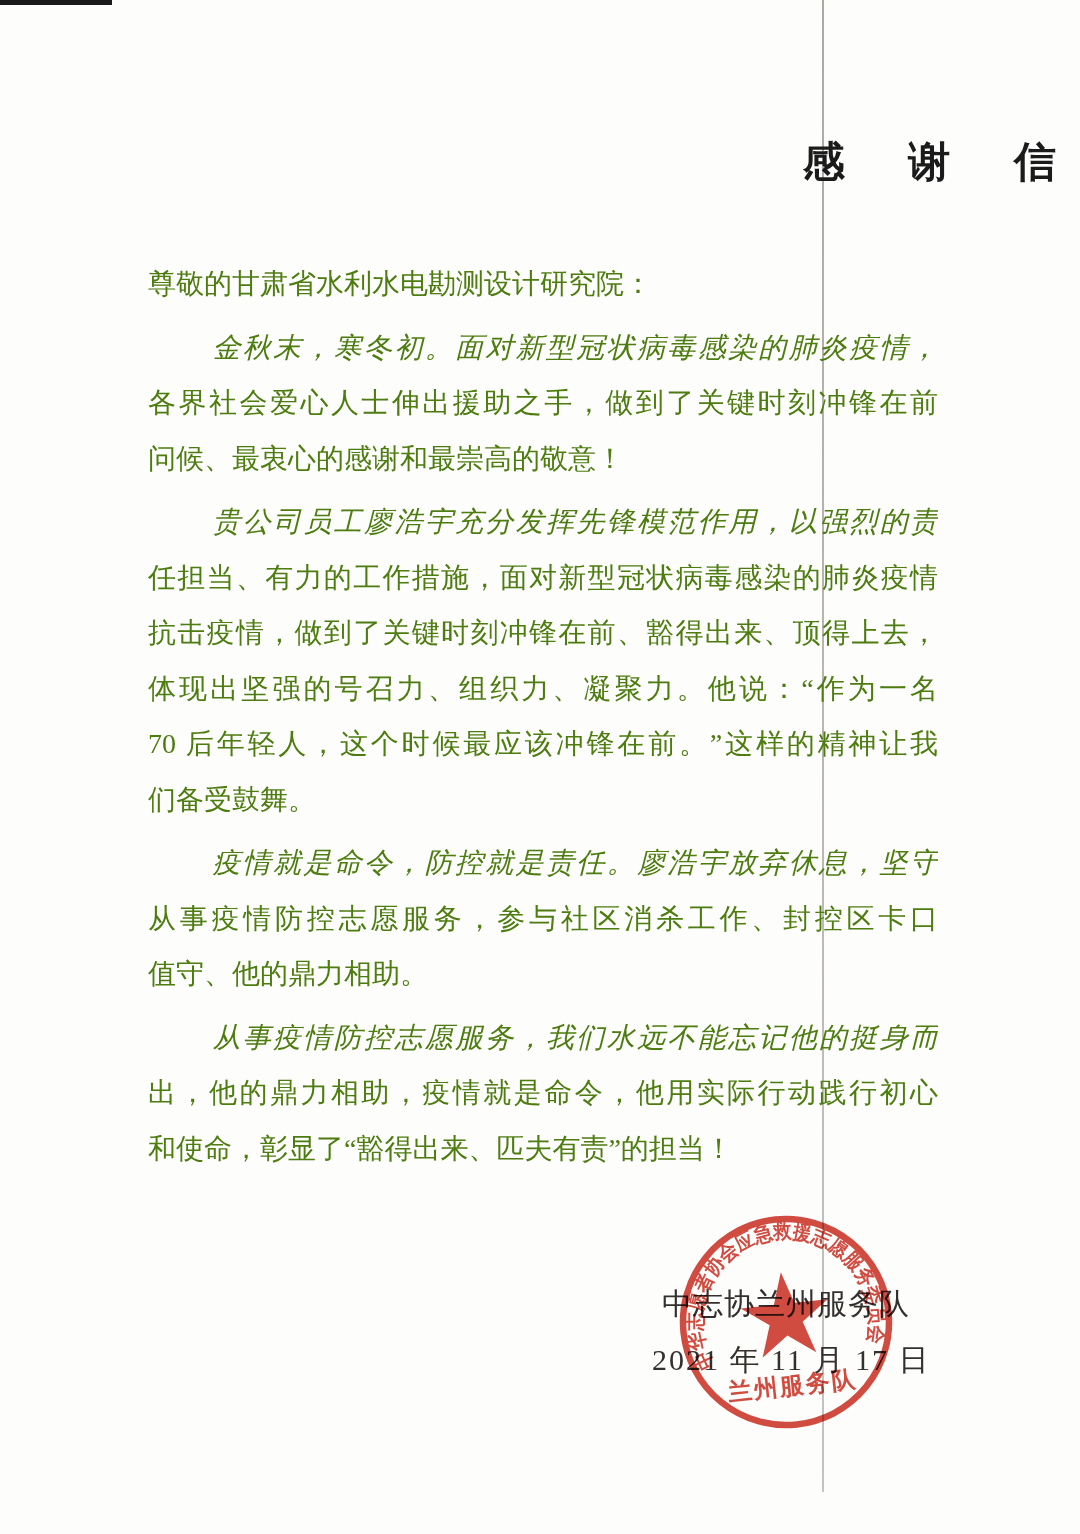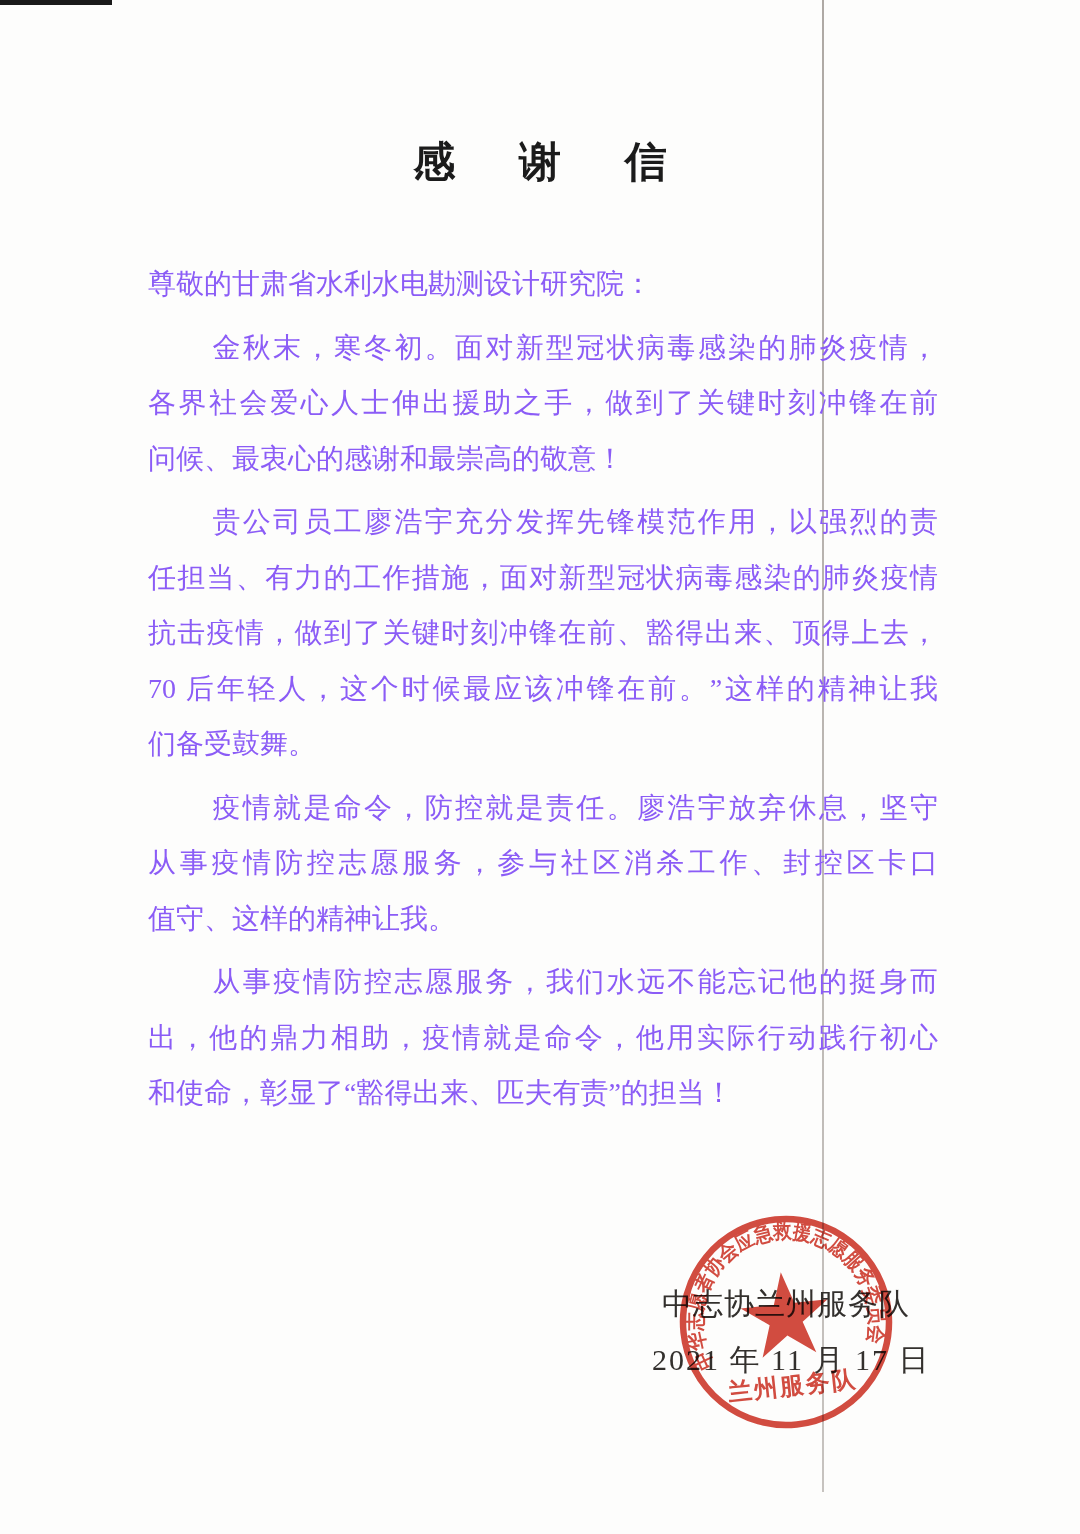--- a/index.html
+++ b/index.html
@@ -19,41 +19,41 @@
     position: absolute; left: 0; top: 0; width: 112px; height: 5px;
     background: #1a1a1a;
   }
   .fold-line {
     position: absolute; left: 822px; top: 0; width: 2px; height: 1492px;
     background: linear-gradient(to bottom, rgba(110,100,92,0.55), rgba(110,100,92,0.38));
   }
   
   .title {
     position: absolute; top: 134px; left: 0; width: 1080px;
-    text-align: center;
+    text-align: right;
     font-family: "Liberation Sans", sans-serif;
     font-size: 42px; font-weight: 700; color: #1b1b1b;
     letter-spacing: 24px; text-indent: 24px;
     word-spacing: 4px;
   }
   
   .letter-body {
     position: absolute; left: 148px; top: 256px; width: 790px;
     font-size: 28px; line-height: 55.5px;
-    color: #8b5cf6;
+    color: #4d7c0f;
   }
   .salutation { text-align: left; }
   .para { margin-top: 8px; }
   .line {
     text-align: justify;
     text-align-last: justify;
     height: 55.5px;
     overflow: hidden;
   }
-  .line.indent { text-indent: 2.3em; }
+  .line.indent { text-indent: 2.3em; font-style: italic; }
   .line.last { text-align-last: left; }
   
   .signature {
     position: absolute; top: 1284px; left: 662px;
     font-size: 30px; letter-spacing: 1px; color: #33302d;
     white-space: nowrap;
   }
   .date {
     position: absolute; top: 1340px; left: 652px;
     font-size: 30px; letter-spacing: 2px; color: #33302d;
@@ -87,27 +87,28 @@
 
   <div class="para">
         <div class="line indent">金秋末，寒冬初。面对新型冠状病毒感染的肺炎疫情，</div>
         <div class="line">各界社会爱心人士伸出援助之手，做到了关键时刻冲锋在前</div>
         <div class="line last">问候、最衷心的感谢和最崇高的敬意！</div>
       </div>
       <div class="para">
         <div class="line indent">贵公司员工廖浩宇充分发挥先锋模范作用，以强烈的责</div>
         <div class="line">任担当、有力的工作措施，面对新型冠状病毒感染的肺炎疫情</div>
         <div class="line">抗击疫情，做到了关键时刻冲锋在前、豁得出来、顶得上去，</div>
+        <div class="line">体现出坚强的号召力、组织力、凝聚力。他说：“作为一名</div>
         <div class="line">70 后年轻人，这个时候最应该冲锋在前。”这样的精神让我</div>
         <div class="line last">们备受鼓舞。</div>
       </div>
       <div class="para">
         <div class="line indent">疫情就是命令，防控就是责任。廖浩宇放弃休息，坚守</div>
         <div class="line">从事疫情防控志愿服务，参与社区消杀工作、封控区卡口</div>
-        <div class="line last">值守、这样的精神让我。</div>
+        <div class="line last">值守、他的鼎力相助。</div>
       </div>
       <div class="para">
         <div class="line indent">从事疫情防控志愿服务，我们水远不能忘记他的挺身而</div>
         <div class="line">出，他的鼎力相助，疫情就是命令，他用实际行动践行初心</div>
         <div class="line last">和使命，彰显了“豁得出来、匹夫有责”的担当！</div>
       </div>
     </div>
 
   <div class="signature">中志协兰州服务队</div>
   <div class="date">2021 年 11 月 17 日</div>

